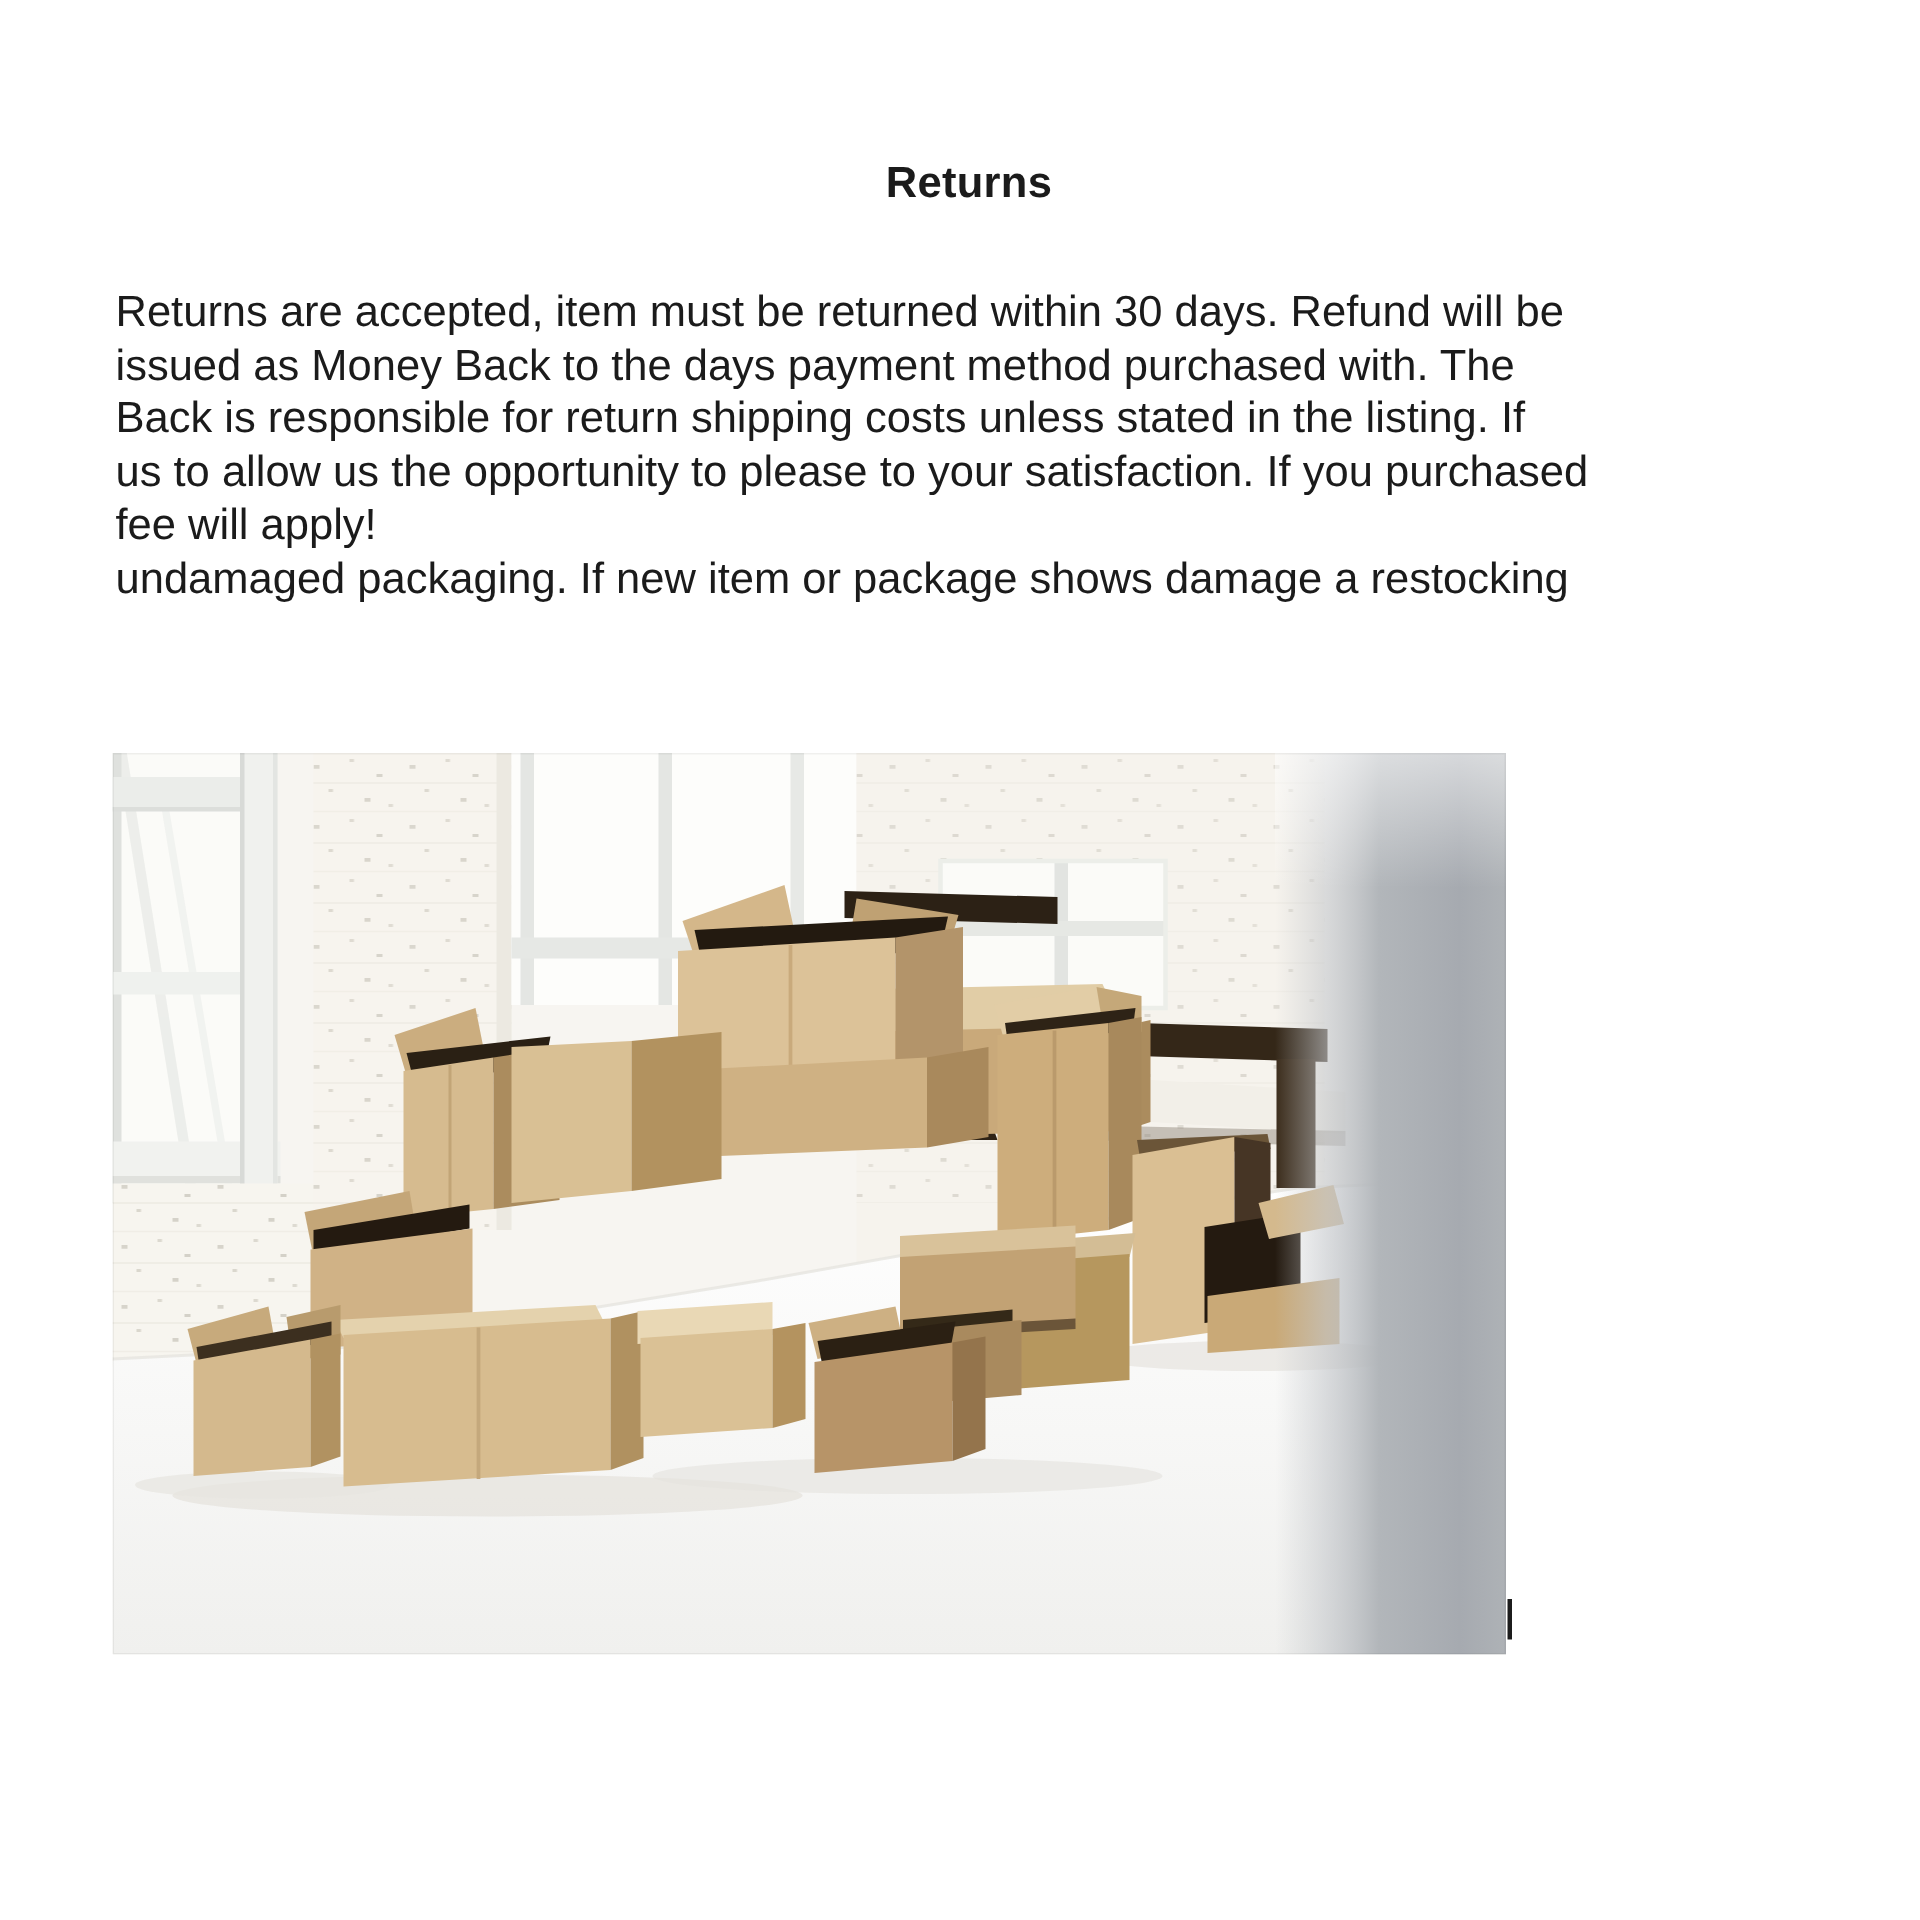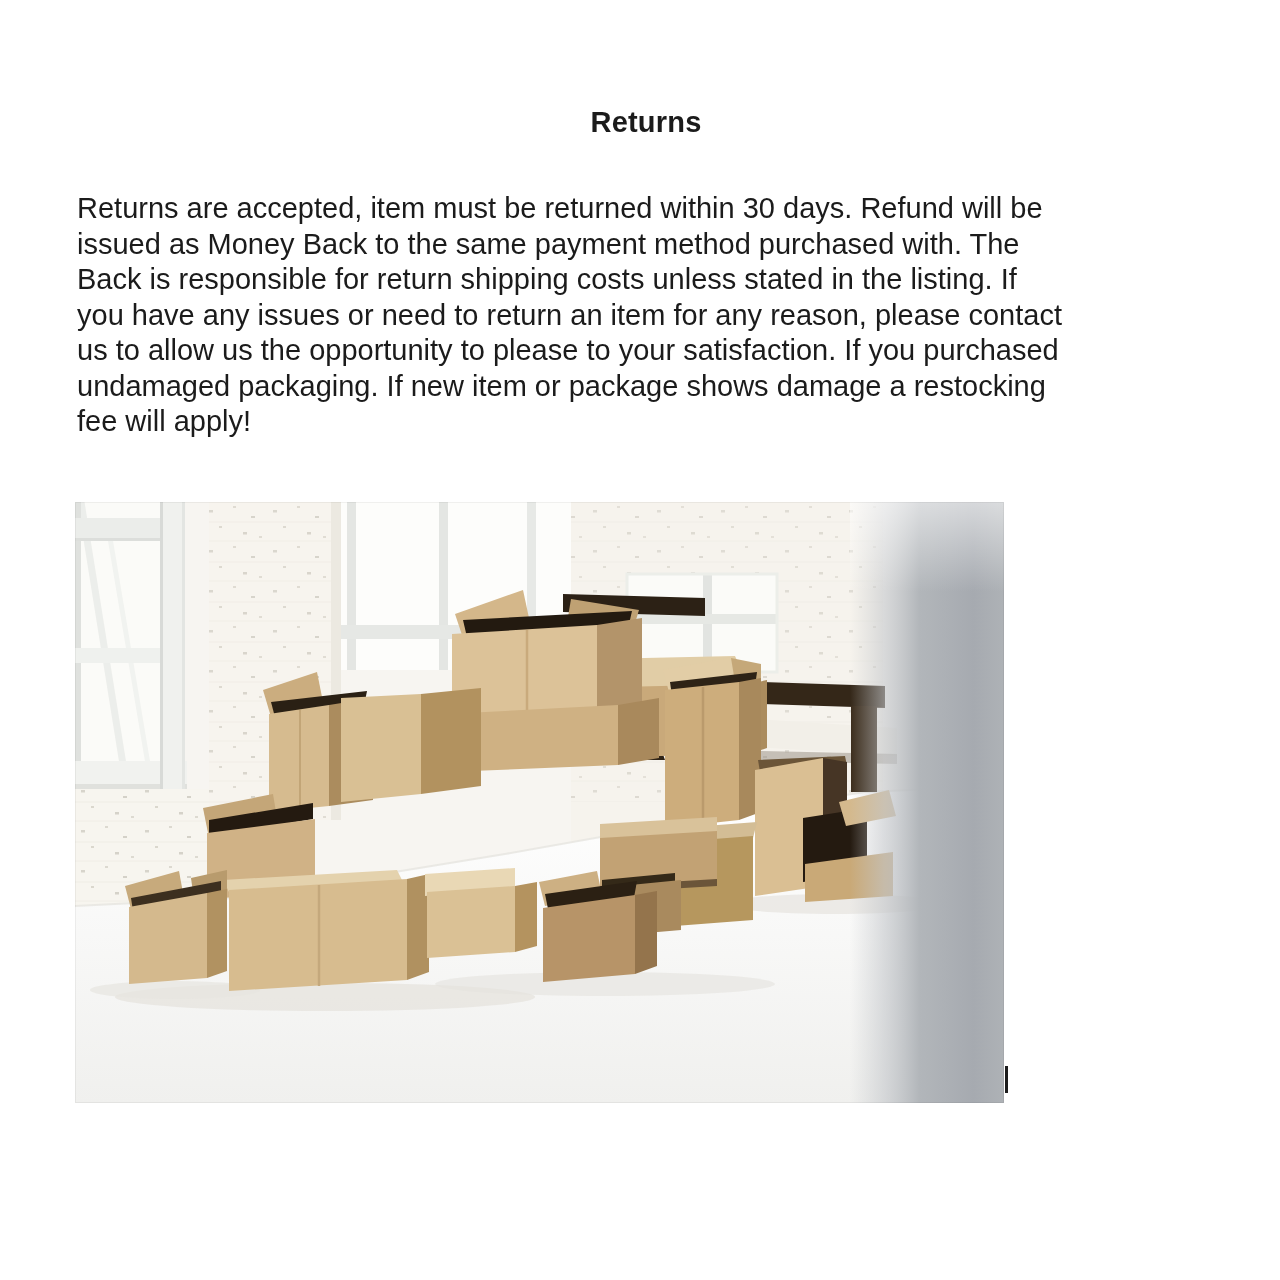--- a/index.html
+++ b/index.html
@@ -51,26 +51,25 @@
 </style>
 </head>
 <body>
 
 <div class="page">
 
   <div class="title">Returns</div>
 
   <div class="policy">
     <div>Returns are accepted, item must be returned within 30 days. Refund will be</div>
-    <div>issued as Money Back to the same payment method purchased with. The</div>
+    <div>issued as Money Back to the days payment method purchased with. The</div>
     <div>Back is responsible for return shipping costs unless stated in the listing. If</div>
-    <div>you have any issues or need to return an item for any reason, please contact</div>
     <div>us to allow us the opportunity to please to your satisfaction. If you purchased</div>
+    <div>fee will apply!</div>
     <div>undamaged packaging. If new item or package shows damage a restocking</div>
-    <div>fee will apply!</div>
   </div>
 
   <figure class="photo">
     <svg width="929" height="601" viewBox="0 0 929 601" xmlns="http://www.w3.org/2000/svg">
       <defs>
         <linearGradient id="floorG" x1="0" y1="0" x2="0" y2="1">
           <stop offset="0" stop-color="#ffffff"></stop>
           <stop offset="1" stop-color="#f0f0ee"></stop>
         </linearGradient>
         <linearGradient id="grayG" x1="0" y1="0" x2="1" y2="0">

